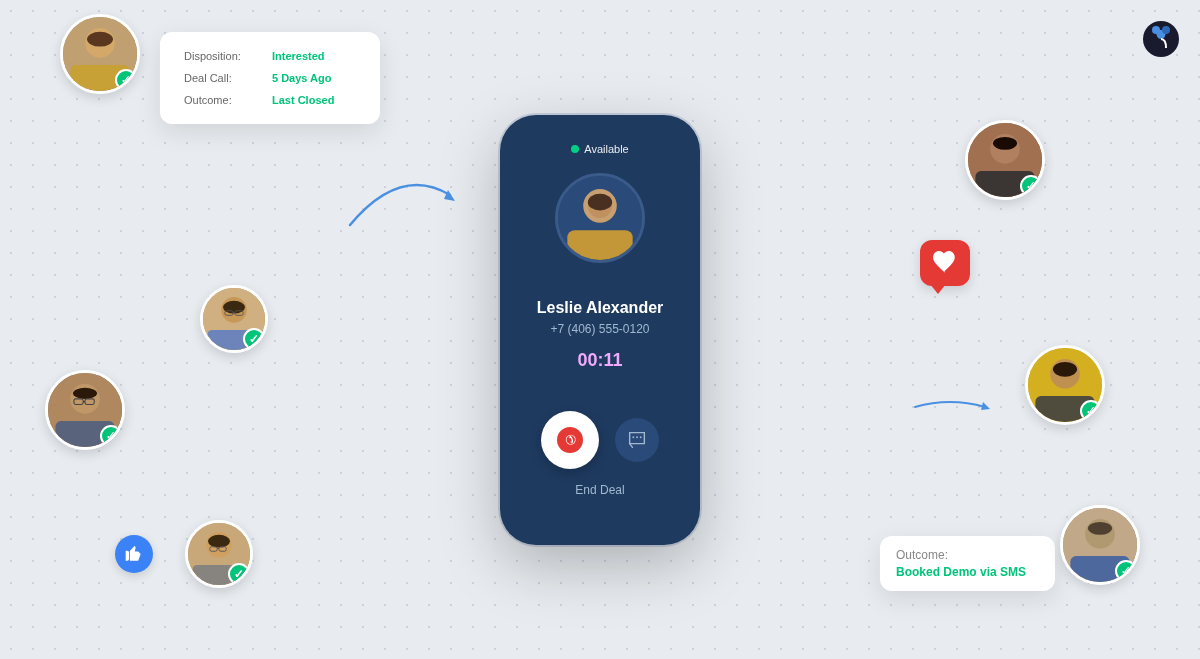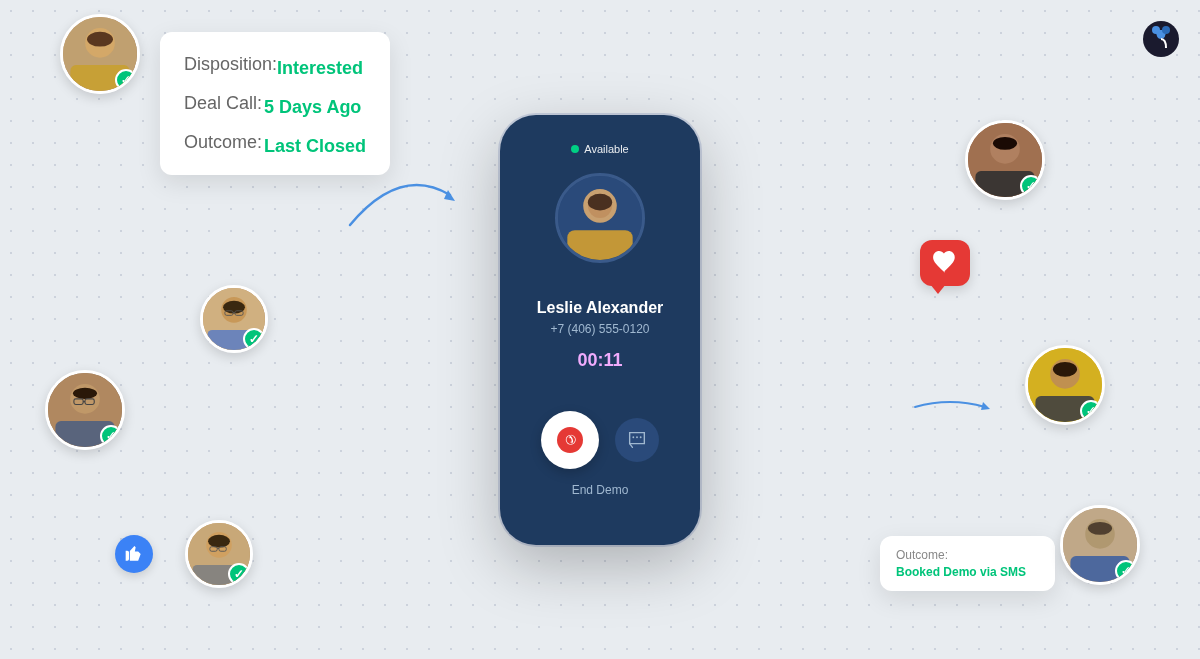--- a/index.html
+++ b/index.html
@@ -163,35 +163,35 @@
       left: 160px;
       background: #fff;
       border-radius: 12px;
       padding: 18px 24px;
       box-shadow: 0 8px 24px rgba(0,0,0,0.10);
       min-width: 220px;
     }
 
     .info-row {
       display: flex;
-      align-items: center;
+      align-items: flex-start;
       margin-bottom: 10px;
-      font-size: 18px;
+      font-size: 11px;
+      gap: 8px;
     }
     .info-row:last-child { margin-bottom: 0; }
 
     .info-label {
       color: #666;
       min-width: 80px;
     }
 
     .info-value {
       color: #00c47a;
       font-weight: 700;
-      margin-top: 8px;
     }
 
     
     .arrow-card {
       position: absolute;
       top: 155px;
       left: 340px;
       width: 120px;
       height: 80px;
     }
@@ -386,21 +386,21 @@
         <svg width="22" height="22" viewBox="0 0 24 24" fill="none" xmlns="http://www.w3.org/2000/svg">
           <path d="M4 4h16v12H4z" rx="2" fill="none" stroke="#a0b8d0" stroke-width="1.5"></path>
           <path d="M4 16l3 4" stroke="#a0b8d0" stroke-width="1.5" stroke-linecap="round"></path>
           <rect x="7" y="8" width="2" height="2" rx="1" fill="#a0b8d0"></rect>
           <rect x="11" y="8" width="2" height="2" rx="1" fill="#a0b8d0"></rect>
           <rect x="15" y="8" width="2" height="2" rx="1" fill="#a0b8d0"></rect>
         </svg>
       </div>
     </div>
 
-    <div class="end-call-label">End Demo</div>
+    <div class="end-call-label">End Deal</div>
   </div>
 
   <div class="info-card">
     <div class="info-row">
       <span class="info-label">Disposition:</span>
       <span class="info-value">Interested</span>
     </div>
     <div class="info-row">
       <span class="info-label">Deal Call:</span>
       <span class="info-value">5 Days Ago</span>

